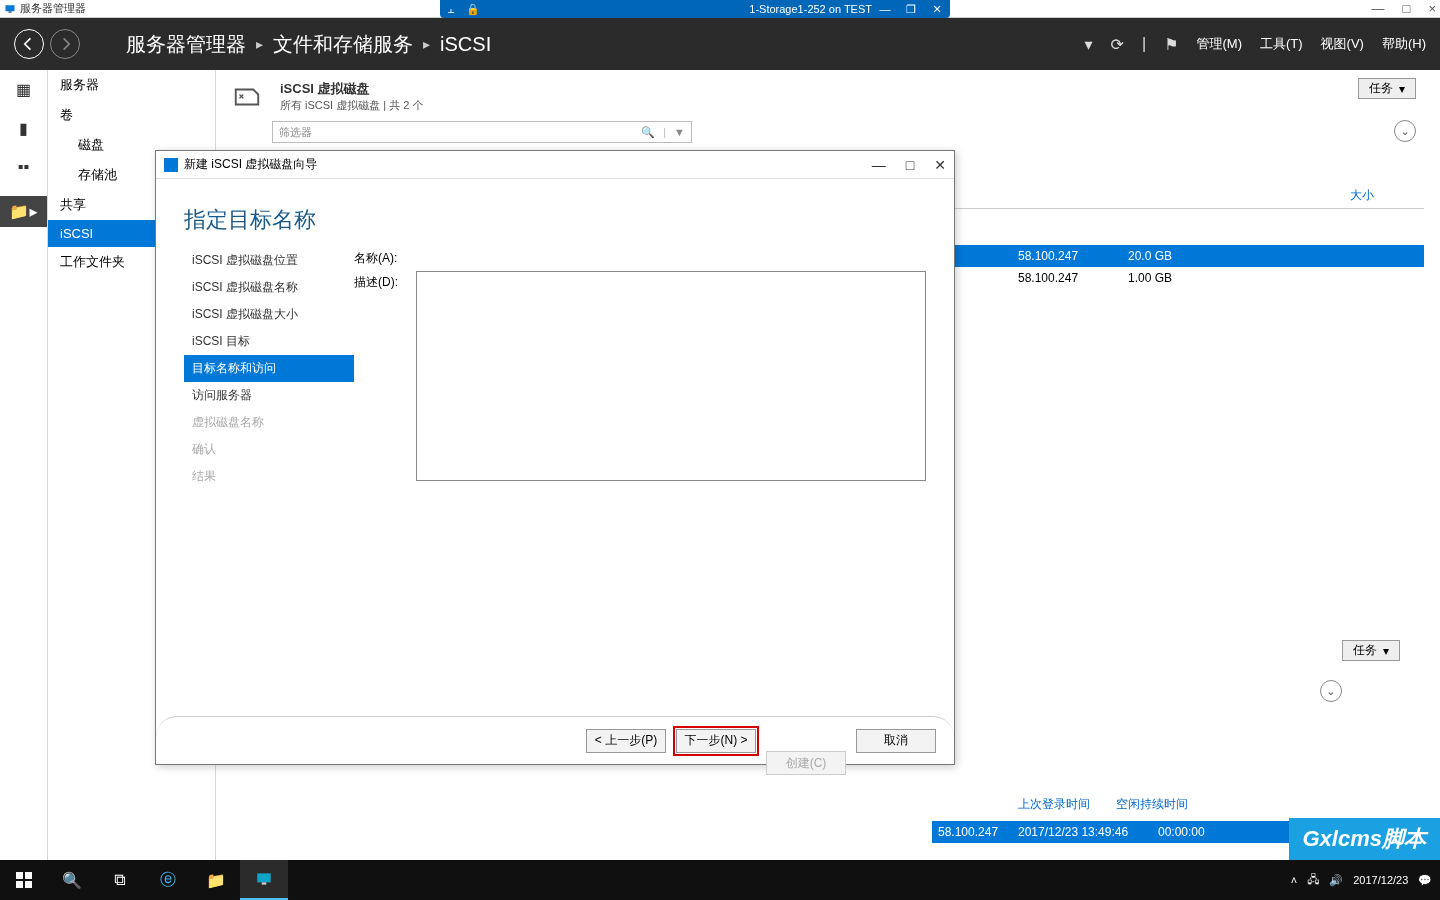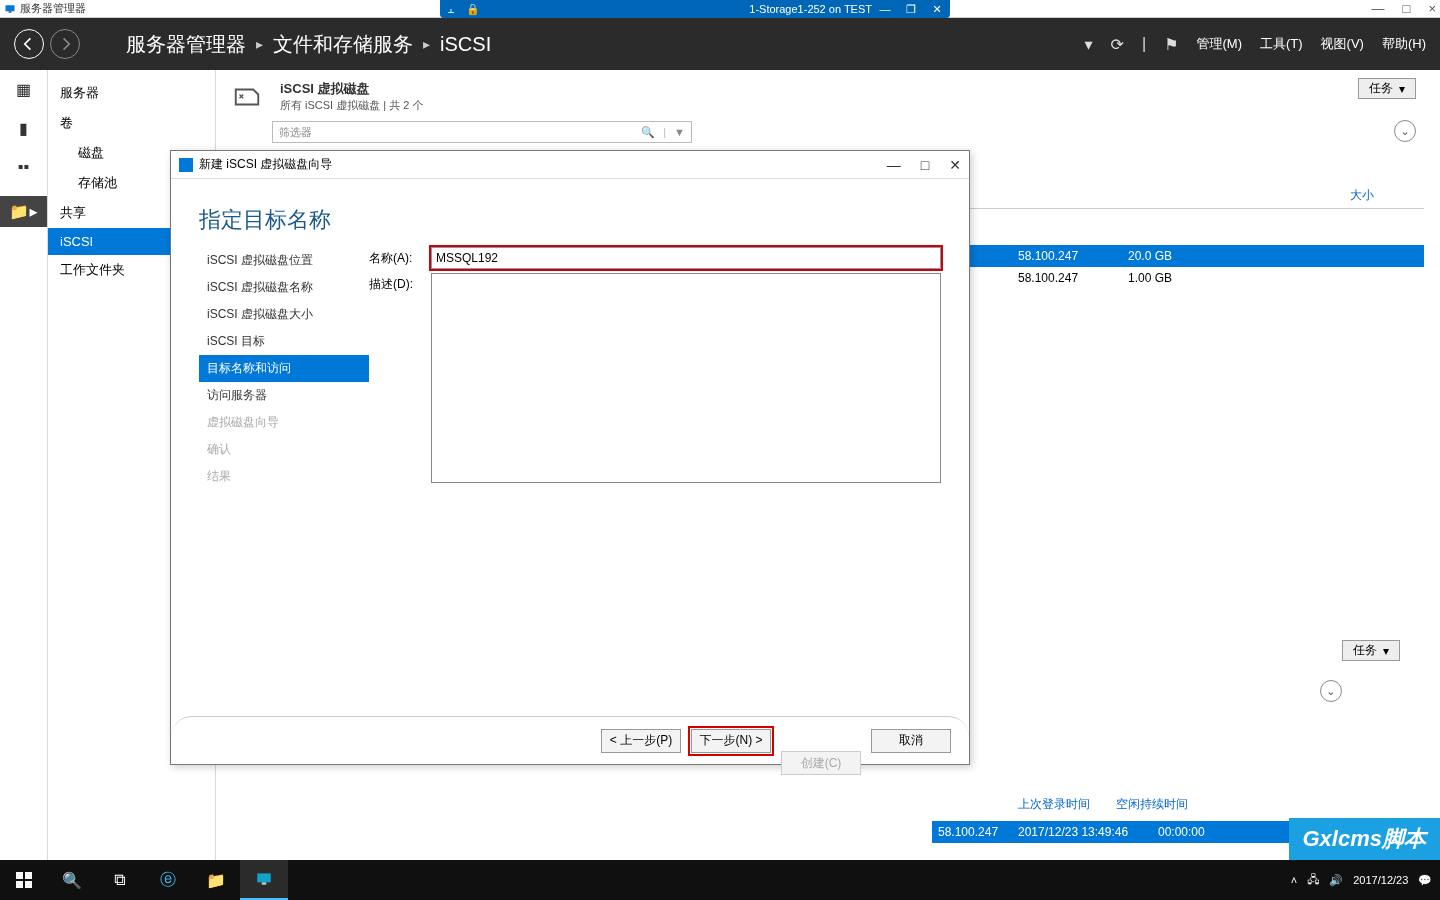--- a/index.html
+++ b/index.html
@@ -24,21 +24,21 @@
 .nav-circle.active { border-color:#fff; color:#fff; }
 .breadcrumb { font-size:20px; margin-left:40px; display:flex; align-items:center; gap:10px; }
 .breadcrumb .sep { font-size:14px; color:#ccc; }
 .hdr-right { margin-left:auto; display:flex; align-items:center; gap:18px; font-size:13px; }
 .hdr-right .ico { font-size:16px; color:#ddd; }
 
 
 .main { display:flex; height:calc(100% - 70px - 40px); }
 .iconrail { width:48px; background:#fff; border-right:1px solid #d8d8d8; display:flex; flex-direction:column; align-items:center; padding-top:10px; gap:20px; color:#333; font-size:16px; }
 .iconrail .sel { background:#444; color:#fff; width:100%; text-align:center; padding:6px 0; }
-.nav-tree { width:168px; background:#fff; border-right:1px solid #d8d8d8; font-size:13px; padding-top:8px; }
+.nav-tree { width:168px; background:#fff; border-right:1px solid #d8d8d8; font-size:13px; }
 .nav-tree .lvl1 { padding:6px 12px; }
 .nav-tree .lvl2 { padding:6px 12px 6px 30px; }
 .nav-tree .selected { background:#0078d7; color:#fff; }
 .content { flex:1; background:#fff; position:relative; overflow:hidden; }
 
 
 .panel-hdr { display:flex; align-items:center; padding:10px 16px 4px 16px; gap:18px; }
 .panel-hdr .big-icon { font-size:26px; color:#555; }
 .panel-hdr .titles .t1 { font-size:13px; font-weight:bold; color:#333; }
 .panel-hdr .titles .t2 { font-size:11px; color:#555; }
@@ -57,21 +57,21 @@
 
 .panel2 { position:absolute; left:0; right:0; top:560px; padding:10px 16px; }
 .circle-chev { position:absolute; right:24px; width:22px; height:22px; border:1px solid #888; border-radius:50%; display:flex; align-items:center; justify-content:center; font-size:11px; color:#555; }
 
 .thead2 { display:flex; font-size:12px; color:#0066cc; margin-top:90px; }
 .thead2 div { padding:4px 20px 8px 6px; }
 .trow2 { display:flex; font-size:12px; background:#0078d7; color:#fff; }
 .trow2 div { padding:4px 20px 4px 6px; }
 
 
-.wizard { position:absolute; left:170px; top:150px; width:800px; height:615px; background:#fff; border:1px solid #777; box-shadow:2px 2px 8px rgba(0,0,0,0.2); z-index:50; display:flex; flex-direction:column; }
+.wizard { position:absolute; left:155px; top:150px; width:800px; height:615px; background:#fff; border:1px solid #777; box-shadow:2px 2px 8px rgba(0,0,0,0.2); z-index:50; display:flex; flex-direction:column; }
 .wizard-title { height:28px; display:flex; align-items:center; font-size:12px; padding:0 8px; border-bottom:1px solid #ddd; }
 .wizard-title .wicon { width:14px; height:14px; background:#0078d7; margin-right:6px; }
 .wizard-title .wbtns { margin-left:auto; display:flex; gap:20px; font-size:14px; color:#333; }
 .wizard-heading { font-size:22px; color:#1a5a8a; padding:26px 0 12px 28px; font-weight:300; }
 .wizard-body { flex:1; display:flex; padding:0 28px; }
 .step-list { width:170px; font-size:12px; }
 .step-list div { padding:5px 8px; color:#333; }
 .step-list .disabled { color:#aaa; }
 .step-list .current { background:#0078d7; color:#fff; }
 .form-area { flex:1; font-size:12px; }
@@ -246,28 +246,27 @@
   </div>
   <div class="wizard-heading">指定目标名称</div>
   <div class="wizard-body">
     <div class="step-list">
       <div>iSCSI 虚拟磁盘位置</div>
       <div>iSCSI 虚拟磁盘名称</div>
       <div>iSCSI 虚拟磁盘大小</div>
       <div>iSCSI 目标</div>
       <div class="current">目标名称和访问</div>
       <div>访问服务器</div>
-      <div class="disabled">虚拟磁盘向导</div>
+      <div class="disabled">虚拟磁盘名称</div>
       <div class="disabled">确认</div>
       <div class="disabled">结果</div>
     </div>
     <div class="form-area">
       <div class="form-row">
         <label>名称(A):</label>
-        <input type="text" class="highlight-red" value="MSSQL192" style="">
       </div>
       <div class="form-row">
         <label>描述(D):</label>
         <textarea style=""></textarea>
       </div>
     </div>
   </div>
   <div class="wizard-footer">
     <button>&lt; 上一步(P)</button>
     <button class="primary">下一步(N) &gt;</button>

